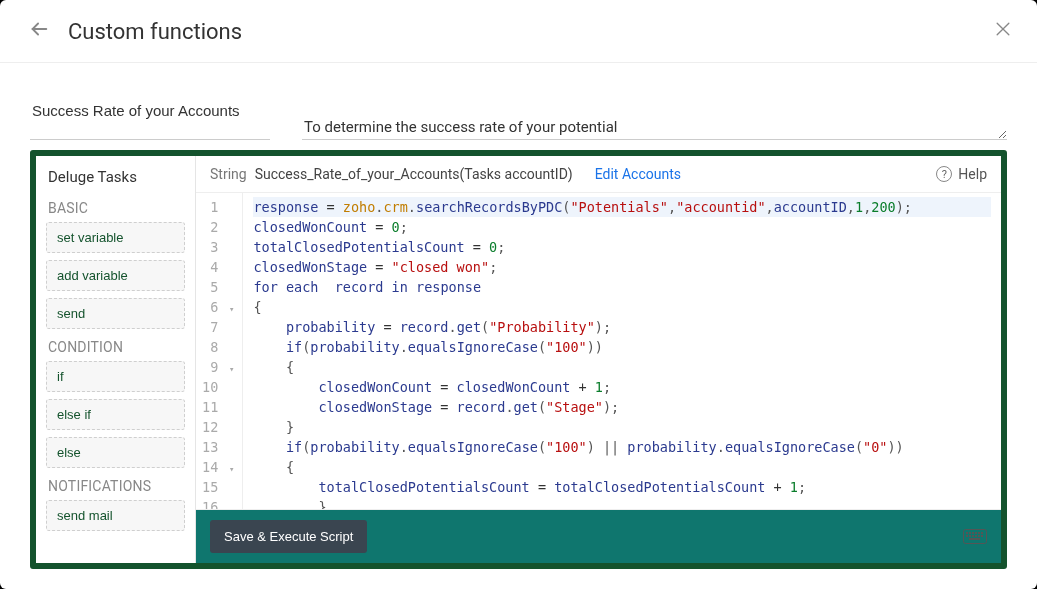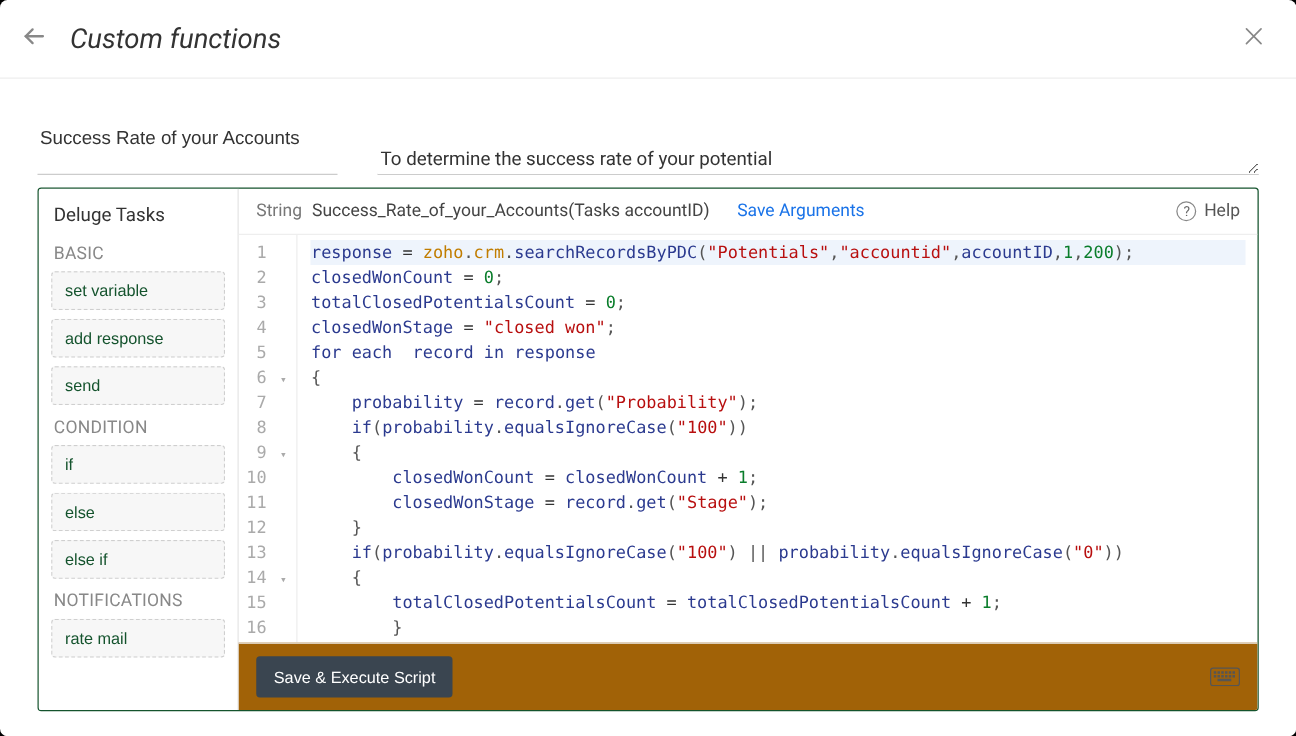--- a/index.html
+++ b/index.html
@@ -16,23 +16,22 @@
     height: 589px;
     background: #fff;
     border-radius: 6px;
     display: flex;
     flex-direction: column;
     overflow: hidden;
   }
   .titlebar {
     display: flex;
     align-items: center;
-    padding: 18px 24px 18px 16px;
+    padding: 18px 24px 18px 28px;
     border-bottom: 1px solid #eee;
-    font-style: italic;
   }
   .back-arrow {
     color: #888;
     margin-right: 18px;
     cursor: pointer;
   }
   .title {
     font-size: 22px;
     font-weight: 400;
     color: #333;
@@ -66,21 +65,21 @@
     outline: none;
     resize: both;
     height: 28px;
     font-family: inherit;
     margin-top: 31px;
   }
   .editor-area {
     flex: 1;
     display: flex;
     margin: 0 30px 20px 30px;
-    border: 1px solid #14532d;
+    border: 6px solid #14532d;
     border-radius: 3px;
     overflow: hidden;
     min-height: 0;
   }
   .sidebar {
     width: 160px;
     border-right: 1px solid #e5e5e5;
     padding: 12px 10px;
     overflow-y: auto;
     background: #fff;
@@ -178,21 +177,21 @@
   .c-method{ color: #2b3a8f; }
   .c-str   { color: #b80f0f; }
   .c-num   { color: #0a7d2b; }
   .c-kw    { color: #2b3a8f; }
   .c-punc  { color: #555; }
   .footer {
     display: flex;
     align-items: center;
     padding: 10px 14px;
     border-top: 1px solid #eee;
-    background: #a16207;
+    background: #0f766e;
   }
   .save-btn {
     background: #3a4550;
     color: #fff;
     border: none;
     padding: 9px 14px;
     font-size: 13px;
     border-radius: 3px;
     cursor: pointer;
   }
@@ -228,36 +227,36 @@
     <textarea class="desc-input" style="">To determine the success rate of your potential</textarea>
   </div>
 
   <div class="editor-area">
 
     <div class="sidebar">
       <div class="sidebar-title">Deluge Tasks</div>
       <div id="sidebar-sections">
           <div class="section-label">BASIC</div>
           <button class="task-chip">set variable</button>
-          <button class="task-chip">add response</button>
+          <button class="task-chip">add variable</button>
           <button class="task-chip">send</button>
           <div class="section-label">CONDITION</div>
           <button class="task-chip">if</button>
+          <button class="task-chip">else if</button>
           <button class="task-chip">else</button>
-          <button class="task-chip">else if</button>
           <div class="section-label">NOTIFICATIONS</div>
-          <button class="task-chip">rate mail</button>
+          <button class="task-chip">send mail</button>
         </div>
     </div>
 
     <div class="editor-main">
       <div class="sig-row">
         <span class="returnType">String</span>
         <span class="funcname">Success_Rate_of_your_Accounts(Tasks accountID)</span>
-        <span class="edit-args">Save Arguments</span>
+        <span class="edit-args">Edit Accounts</span>
         <span class="sig-spacer"></span>
         <span class="help-btn">
           <span class="help-circle">?</span>
           <span>Help</span>
         </span>
       </div>
 
       <div class="code-wrap">
         <div class="gutter" id="gutter">
             <div>1 <span class="fold"></span></div>

